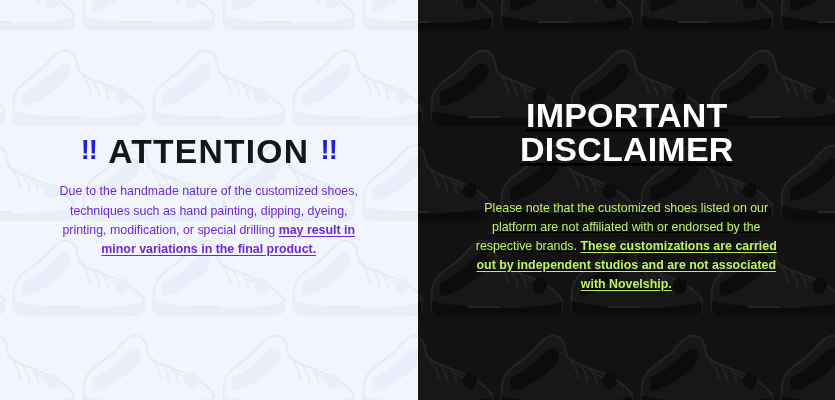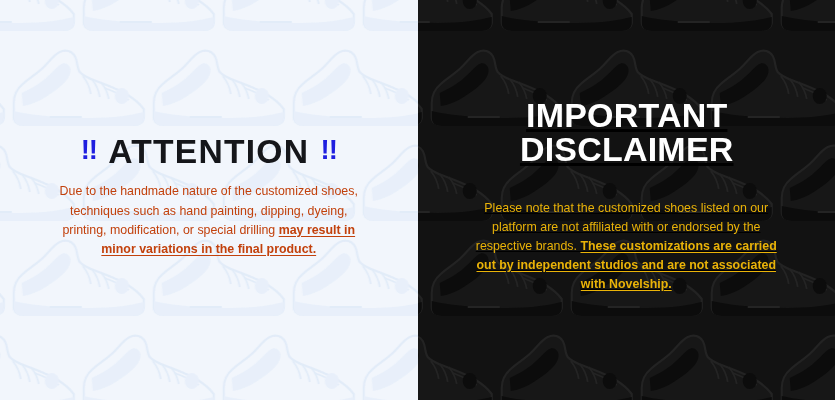--- a/index.html
+++ b/index.html
@@ -109,27 +109,27 @@
 
   
   .body-copy {
     margin: 0;
     font-size: 12.4px;
     line-height: 1.55;
     font-weight: normal;
   }
 
   .body-light {
-    color: #c2410c;
+    color: #6d28d9;
     margin-top: 14px;
     padding: 0 28px;
   }
 
   .body-dark {
-    color: #eab308;
+    color: #bef264;
     margin-top: 32px;
     padding: 0 22px;
   }
 
   .emph {
     font-weight: bold;
     text-decoration: underline;
     text-underline-offset: 2px;
   }
 </style>

